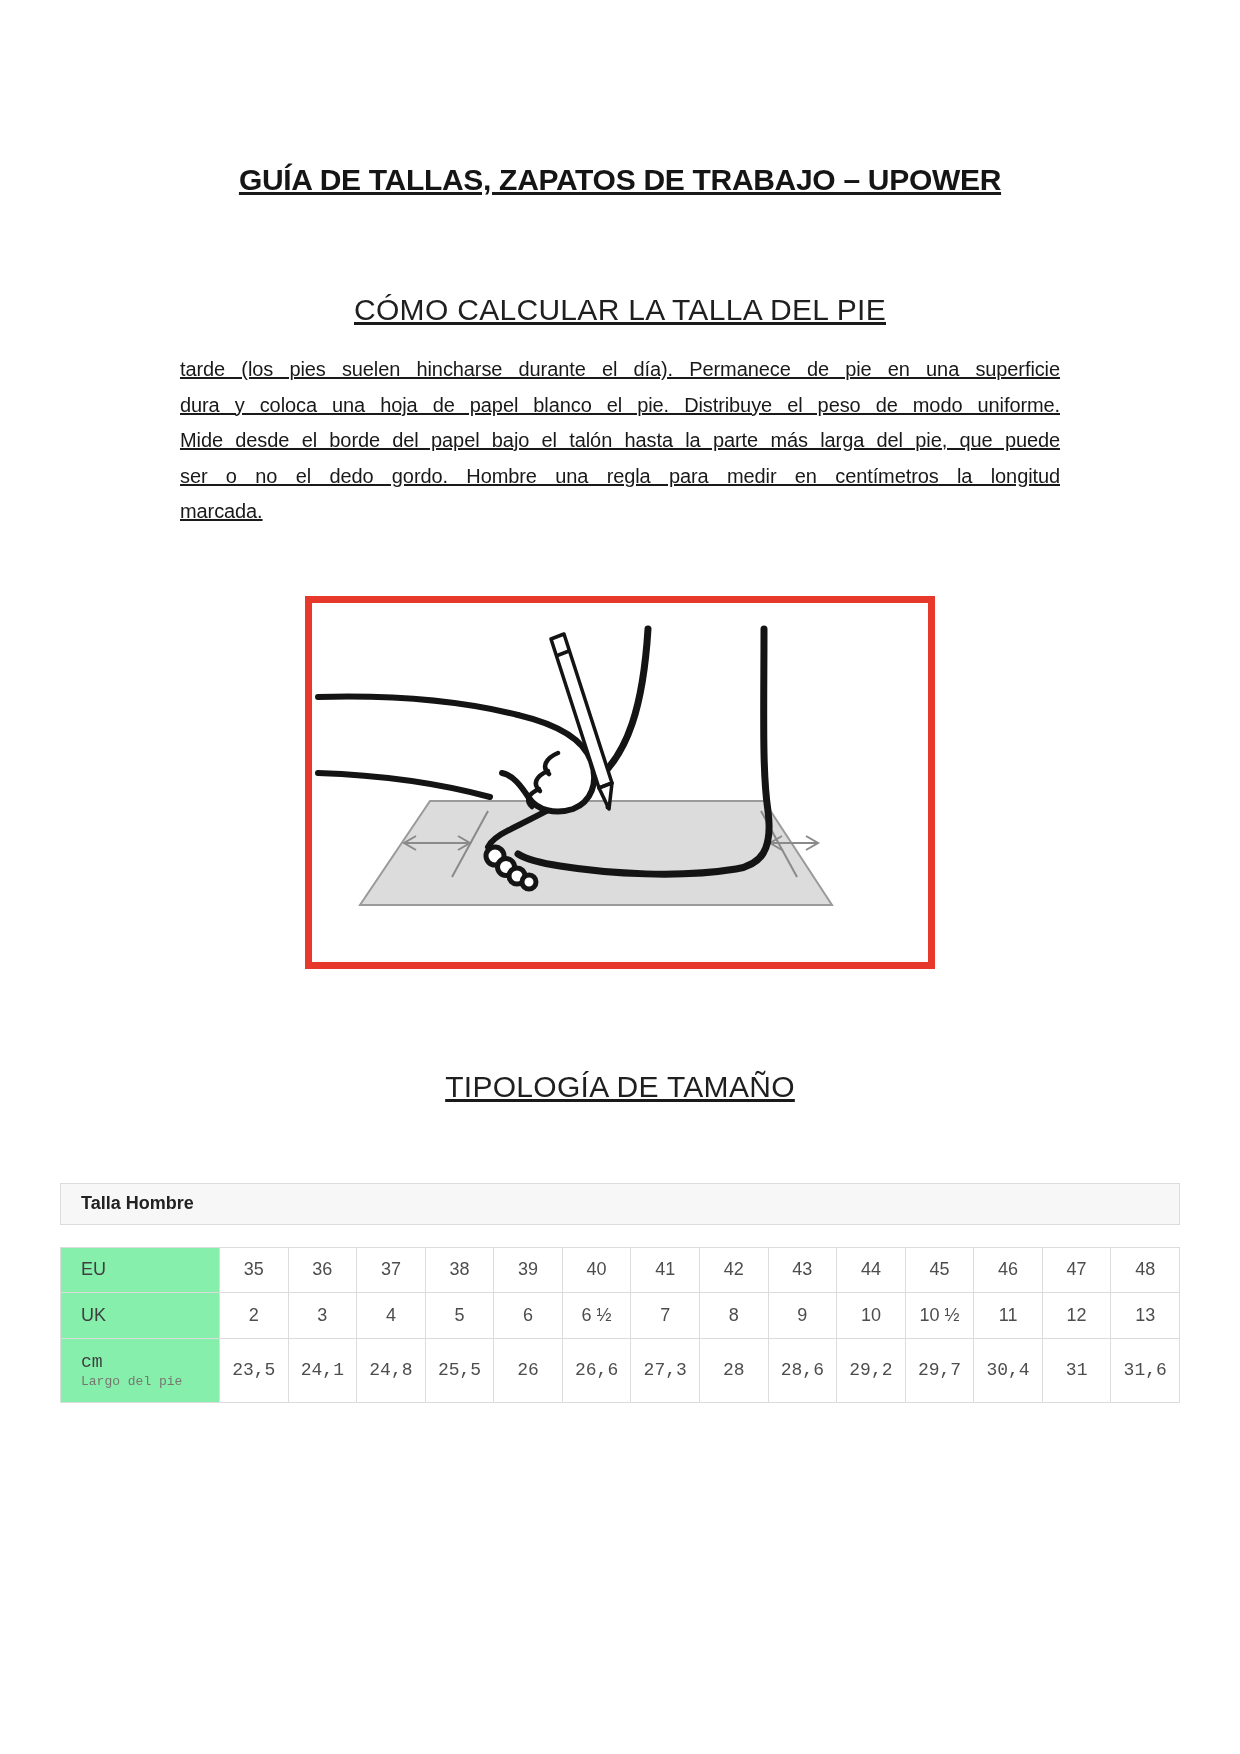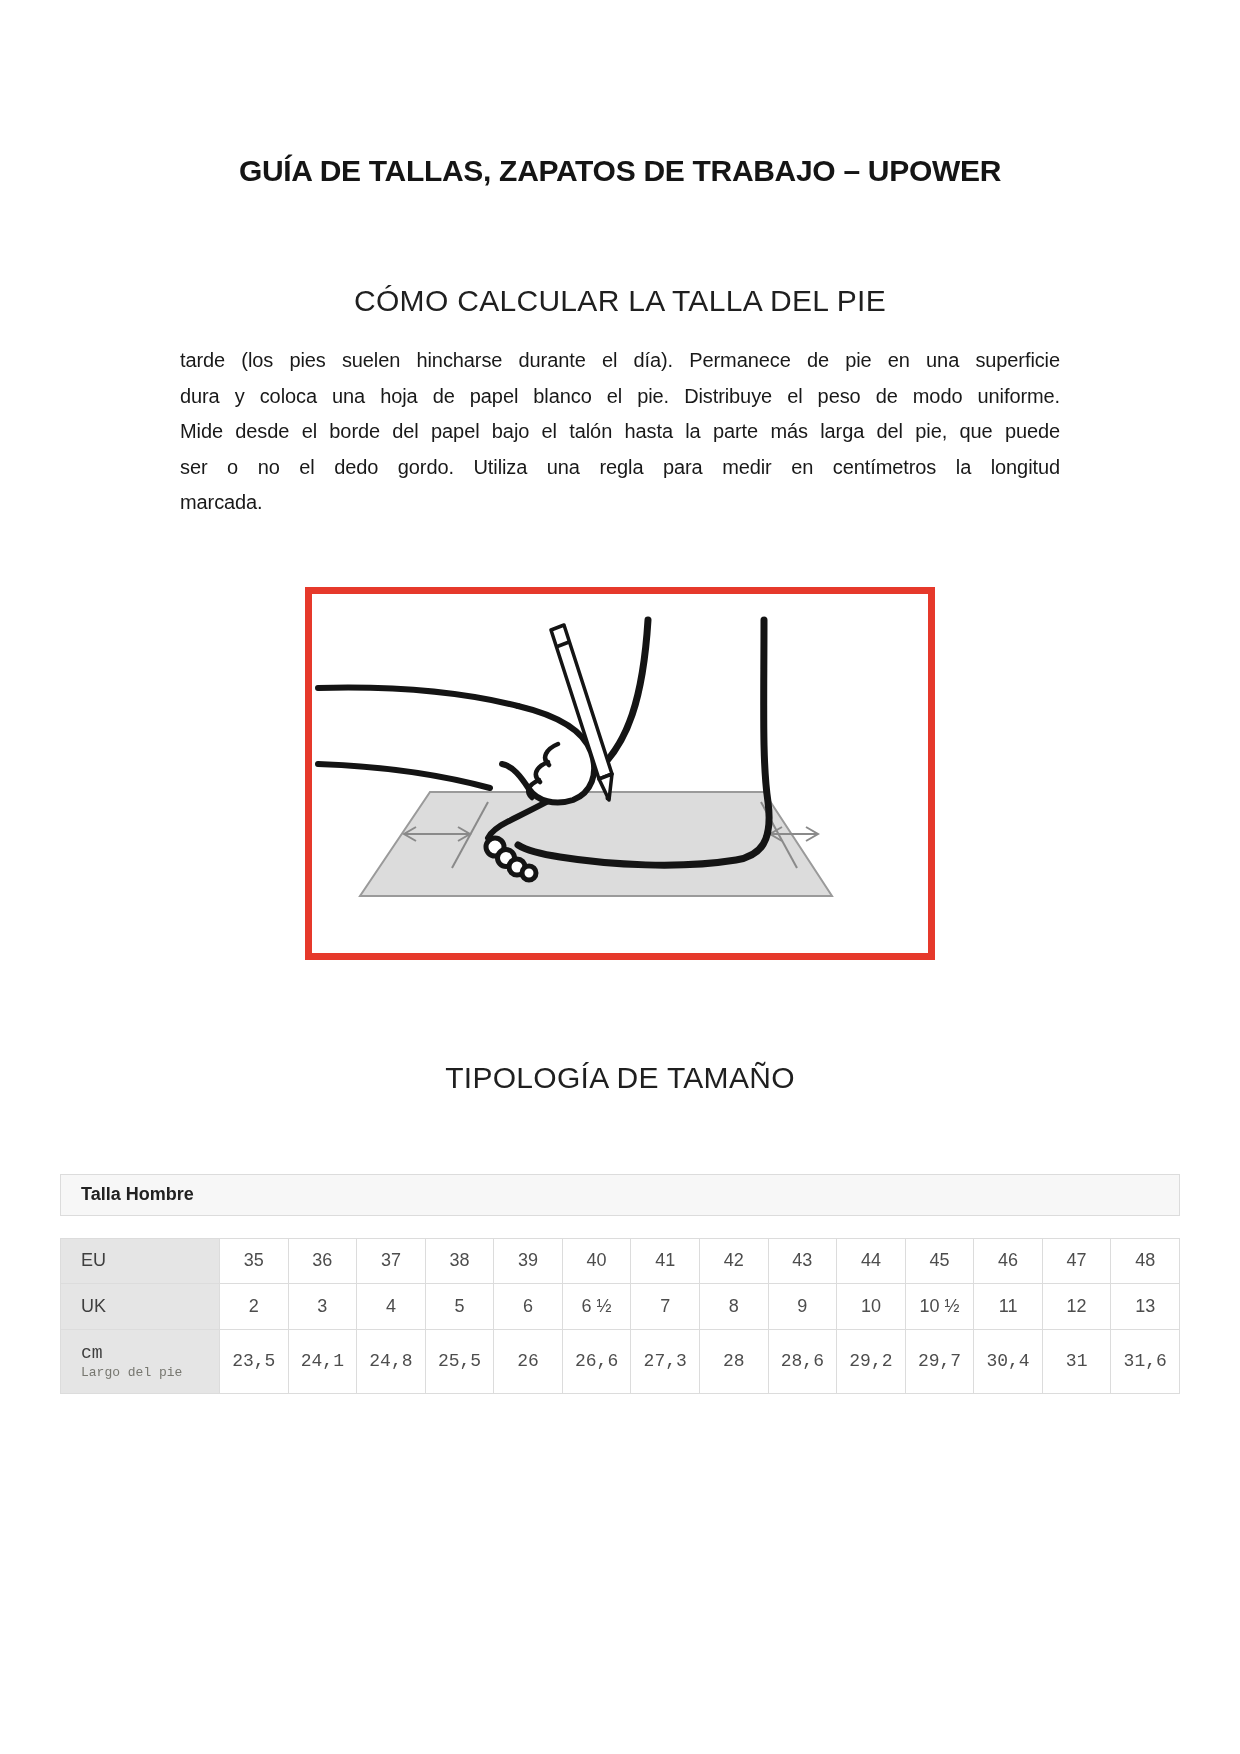--- a/index.html
+++ b/index.html
@@ -1,18 +1,18 @@
 <!DOCTYPE html>
 <html><head>
 <meta charset="utf-8">
 <style>
   html,body{margin:0;padding:0;background:#ffffff;}
   .page{position:relative;width:1240px;height:1754px;margin:0 auto;background:#ffffff;
         font-family:"Liberation Sans", sans-serif;color:#1a1a1a;overflow:hidden;}
-  .content{width:880px;margin:7px auto;}
+  .content{width:880px;margin:16px auto;text-decoration:underline;}
 
   .doc-title{margin:0;padding-top:146px;text-align:center;font-size:30px;line-height:36px;
              font-weight:bold;color:#151515;letter-spacing:-0.3px;}
   .howto-heading{margin:94px 0 0;text-align:center;font-size:30px;line-height:36px;
                  font-weight:400;color:#1f1f1f;letter-spacing:0.3px;}
   .para{margin-top:24px;font-size:20px;color:#191919;letter-spacing:-0.1px;}
   .pline{line-height:35.5px;text-align:justify;text-align-last:justify;}
   .pline.last{text-align-last:left;}
 
   .figure{width:616px;height:359px;border:7px solid #e6392b;margin:66px auto 0;
@@ -25,39 +25,39 @@
   .tablewrap{width:1120px;margin:78px auto 0;}
   .thead{box-sizing:border-box;height:42px;border:1px solid #dcdcdc;background:#f7f7f7;
          display:flex;align-items:center;padding-left:20px;font-size:18px;font-weight:bold;
          color:#222222;margin-bottom:22px;}
   .trow{display:grid;grid-template-columns:159px repeat(14,1fr);border-left:1px solid #dcdcdc;}
   .trow-first .cell{border-top:1px solid #dcdcdc;}
   .cell{box-sizing:border-box;height:46px;border-right:1px solid #dcdcdc;
         border-bottom:1px solid #dcdcdc;background:#ffffff;display:flex;align-items:center;
         justify-content:center;font-size:18px;color:#4d4d4d;}
   .cell.tall{height:64px;font-family:Liberation Mono, monospace;}
-  .cell.label{justify-content:flex-start;padding-left:20px;background:#e5e5e5;color:#3f3f3f;}
+  .cell.label{justify-content:flex-start;padding-left:20px;background:#86efac;color:#3f3f3f;}
   .cell.label.stack{flex-direction:column;align-items:flex-start;justify-content:center;gap:3px;}
   .lbl-sub{font-size:13px;color:#777770;line-height:14px;}
 </style>
 </head>
 <body>
 
 <div class="page">
   <div class="content">
 
     <h1 class="doc-title">GUÍA DE TALLAS, ZAPATOS DE TRABAJO – UPOWER</h1>
 
     <h2 class="howto-heading">CÓMO CALCULAR LA TALLA DEL PIE</h2>
 
     <div class="para">
       <div class="pline">tarde (los pies suelen hincharse durante el día). Permanece de pie en una superficie</div>
       <div class="pline">dura y coloca una hoja de papel blanco el pie. Distribuye el peso de modo uniforme.</div>
       <div class="pline">Mide desde el borde del papel bajo el talón hasta la parte más larga del pie, que puede</div>
-      <div class="pline">ser o no el dedo gordo. Utiliza una regla para medir en centímetros la longitud</div>
+      <div class="pline">ser o no el dedo gordo. Hombre una regla para medir en centímetros la longitud</div>
       <div class="pline last">marcada.</div>
     </div>
 
     <div class="figure">
       <svg viewBox="0 0 616 359" width="616" height="359">
 
         <polygon points="118,198 452,198 520,302 48,302" fill="#dcdcdc" stroke="#9a9a9a" stroke-width="2"></polygon>
 
         <line x1="176" y1="208" x2="140" y2="274" stroke="#8a8a8a" stroke-width="2"></line>
         <line x1="449" y1="208" x2="485" y2="274" stroke="#8a8a8a" stroke-width="2"></line>

